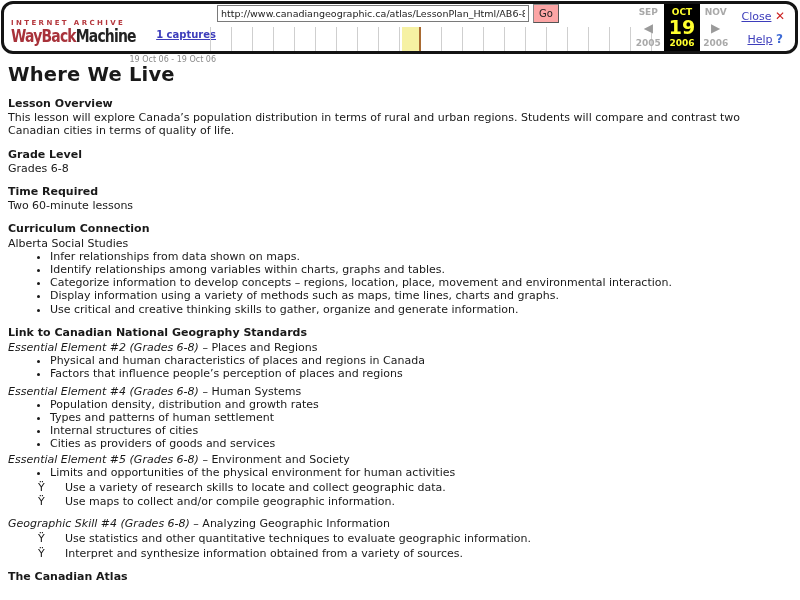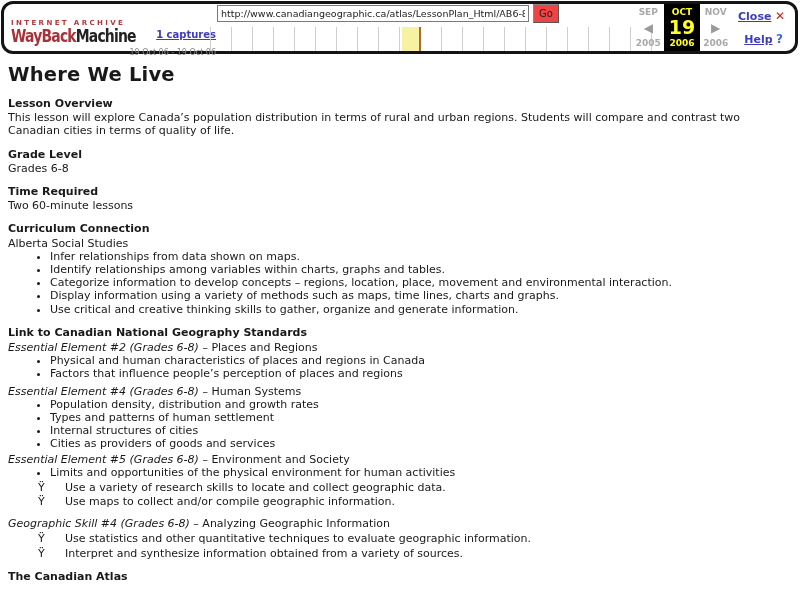--- a/index.html
+++ b/index.html
@@ -23,31 +23,31 @@
     white-space: nowrap; font-weight: bold; font-size: 17px; letter-spacing: -1px;
     transform: scaleX(0.82); transform-origin: left center; line-height: 19px;
   }
   .logo-name .red { color: #a8323a; }
   .logo-name .blk { color: #222; }
 
   .captures { position: absolute; left: 110px; top: 19px; width: 102px; text-align: right; }
   .captures a {
     font-size: 10px; font-weight: bold; color: #3d3dbb; text-decoration: underline; cursor: pointer;
   }
-  .captures .range { font-size: 8px; color: #8a8a8a; margin-top: 6px; white-space: nowrap; }
+  .captures .range { font-size: 8px; color: #8a8a8a; margin-top: 13px; white-space: nowrap; }
 
   .url-input {
     position: absolute; left: 213px; top: 1px; width: 312px; height: 17px;
     font-family: "DejaVu Sans", sans-serif; font-size: 9.5px; color: #222;
     border: 1px solid #7a7a7a; padding: 1px 3px; background: #fff;
   }
   .go-btn {
     position: absolute; left: 529px; top: 0px; height: 19px; padding: 0 5px;
     font-family: "DejaVu Sans", sans-serif; font-size: 10px; color: #222;
-    background: #ef4444; border: 1px solid #888;
+    background: #fca5a5; border: 1px solid #888;
     border-right-color: #555; border-bottom-color: #555; cursor: pointer;
   }
 
   .timeline {
     position: absolute; left: 206px; top: 23px; width: 445px; height: 24px;
     background: repeating-linear-gradient(to right, #cfcfcf 0 1px, transparent 1px 21px);
     cursor: pointer;
   }
   .tl-highlight { position: absolute; left: 192px; top: 0; width: 18px; height: 100%; background: #f6f1a3; }
   .tl-marker { position: absolute; left: 209px; top: 0; width: 2px; height: 100%; background: #a96a32; }
@@ -61,21 +61,21 @@
     align-items: center; padding: 3px 2px; width: 33px;
   }
   .dn-col.current { background: #000; width: 40px; }
   .dn-month, .dn-year { font-size: 9px; font-weight: bold; color: #a9a9a9; white-space: nowrap; }
   .dn-col.current .dn-month, .dn-col.current .dn-year { color: #ffff2e; }
   .dn-day { font-size: 19px; font-weight: bold; color: #ffff2e; line-height: 19px; }
   .dn-arrow { font-size: 12px; color: #9a9a9a; cursor: pointer; line-height: 14px; }
 
   .close-link { position: absolute; right: 10px; top: 5px; font-size: 11px; white-space: nowrap; cursor: pointer; }
   .help-link  { position: absolute; right: 12px; bottom: 5px; font-size: 11px; white-space: nowrap; cursor: pointer; }
-  .blue-ul { color: #3d3dbb; text-decoration: underline; font-weight: bold; }
+  .blue-ul { color: #3d3dbb; text-decoration: underline; font-weight: normal; }
   .x-icon { color: #cc2222; font-weight: bold; font-size: 12px; }
   .q-icon { color: #3d6bd6; font-weight: bold; font-size: 12px; }
 
   
   .content {
     position: absolute; left: 8px; top: 62px; width: 782px;
     font-size: 11px; line-height: 13.2px; color: #191919;
   }
   .content h1 { font-size: 19.5px; line-height: 24px; margin: 1px 0 2px; letter-spacing: 0.2px; }
   .sec-h { font-weight: bold; margin-top: 10px; }

